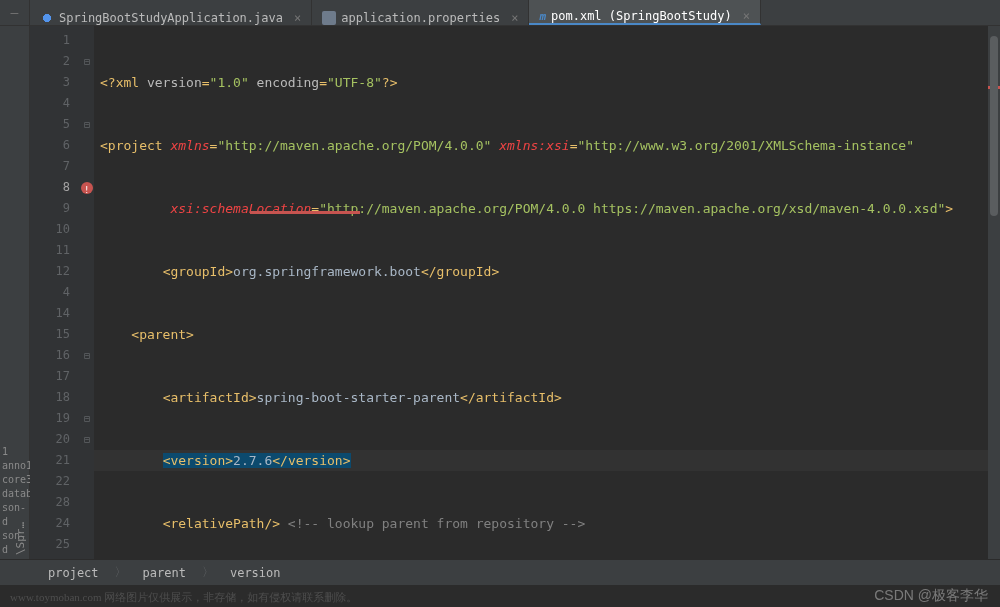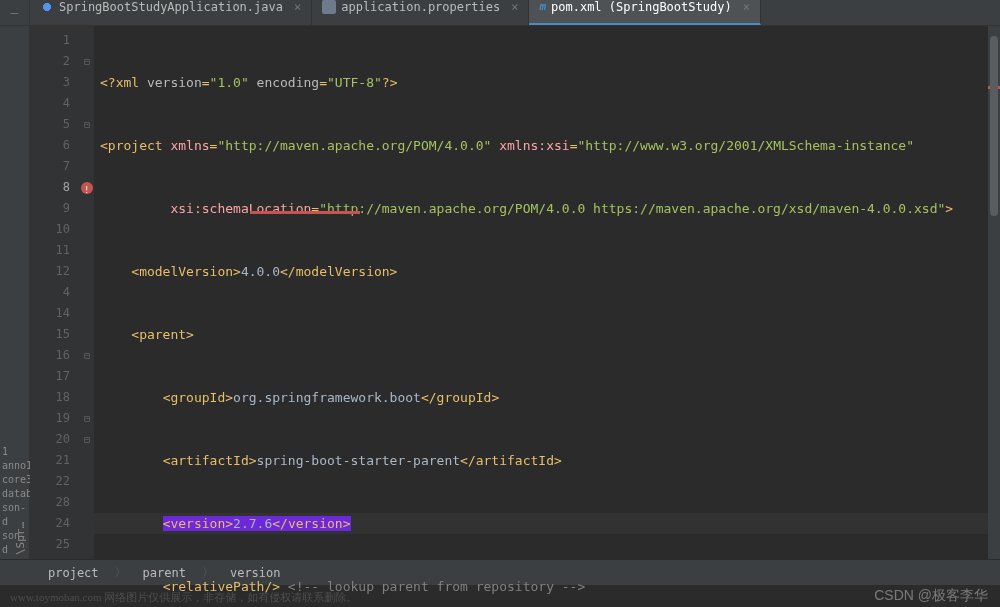--- a/index.html
+++ b/index.html
@@ -14,21 +14,21 @@
       position: relative;
     }
     .tabs {
       display: flex;
       background: #3c3f41;
       height: 26px;
       border-bottom: 1px solid #323232;
     }
     .tab {
       display: flex;
-      align-items: flex-start;
+      align-items: flex-end;
       padding: 0 10px;
       font-size: 12px;
       color: #bbbbbb;
       cursor: pointer;
       border-right: 1px solid #323232;
       gap: 5px;
     }
     .tab.active {
       background: #4e5254;
       color: #ffffff;
@@ -100,27 +100,27 @@
       line-height: 21px;
       padding-top: 4px;
       white-space: pre;
       font-size: 13px;
       position: relative;
     }
     .code-line { height: 21px; padding-left: 6px; }
     .code-line.current {
       background: #323232;
     }
-    .hl-sel { background: #6d28d9; }
+    .hl-sel { background: #0c4a6e; }
     .tag { color: #e8bf6a; }
     .attr-name { color: #bababa; }
     .attr-val { color: #a5c261; }
     .text-val { color: #a9b7c6; }
     .comment { color: #808080; }
-    .ns { color: #fca5a5; }
+    .ns { color: #ef4444; font-style: italic; }
     .red-bar {
       position: absolute;
       height: 3px;
       background: #c75450;
       left: 156px;
       width: 110px;
       top: 185px;
     }
     .breadcrumb {
       height: 26px;
@@ -270,23 +270,22 @@
         <div class="fm"></div>
         <div class="fm"></div>
         <div class="fm"></div>
         <div class="fm"></div>
     </div>
 
     <div class="code-area">
       <div class="code-line"><span class="tag">&lt;?</span><span class="tag">xml</span><span> </span><span class="attr-name">version</span><span class="tag">=</span><span class="attr-val">"1.0"</span><span> </span><span class="attr-name">encoding</span><span class="tag">=</span><span class="attr-val">"UTF-8"</span><span class="tag">?&gt;</span></div>
       <div class="code-line"><span class="tag">&lt;</span><span class="tag">project</span><span> </span><span class="ns">xmlns</span><span class="tag">=</span><span class="attr-val">"http://maven.apache.org/POM/4.0.0"</span><span> </span><span class="ns">xmlns:xsi</span><span class="tag">=</span><span class="attr-val">"http://www.w3.org/2001/XMLSchema-instance"</span></div>
       <div class="code-line"><span>         </span><span class="ns">xsi:schemaLocation</span><span class="tag">=</span><span class="attr-val">"http://maven.apache.org/POM/4.0.0 https://maven.apache.org/xsd/maven-4.0.0.xsd"</span><span class="tag">&gt;</span></div>
-      <div class="code-line"><span>    </span><span class="tag">&lt;</span><span class="tag">modelVersion</span><span class="tag">&gt;</span><span class="text-val">4.0.0</span><span class="tag">&lt;/</span><span class="tag">modelVersion</span><span class="tag">&gt;</span></div>
+      <div class="code-line"><span>        </span><span class="tag">&lt;</span><span class="tag">groupId</span><span class="tag">&gt;</span><span class="text-val">org.springframework.boot</span><span class="tag">&lt;/</span><span class="tag">groupId</span><span class="tag">&gt;</span></div>
       <div class="code-line"><span>    </span><span class="tag">&lt;</span><span class="tag">parent</span><span class="tag">&gt;</span></div>
-      <div class="code-line"><span>        </span><span class="tag">&lt;</span><span class="tag">groupId</span><span class="tag">&gt;</span><span class="text-val">org.springframework.boot</span><span class="tag">&lt;/</span><span class="tag">groupId</span><span class="tag">&gt;</span></div>
       <div class="code-line"><span>        </span><span class="tag">&lt;</span><span class="tag">artifactId</span><span class="tag">&gt;</span><span class="text-val">spring-boot-starter-parent</span><span class="tag">&lt;/</span><span class="tag">artifactId</span><span class="tag">&gt;</span></div>
       <div class="code-line current"><span>        </span><span class="hl-sel"><span class="tag">&lt;</span><span class="tag">version</span><span class="tag">&gt;</span><span class="text-val">2.7.6</span><span class="tag">&lt;/</span><span class="tag">version</span><span class="tag">&gt;</span></span></div>
       <div class="code-line"><span>        </span><span class="tag">&lt;</span><span class="tag">relativePath</span><span class="tag">/&gt;</span><span> </span><span class="comment">&lt;!-- lookup parent from repository --&gt;</span></div>
       
       
       
       
       
       
       

